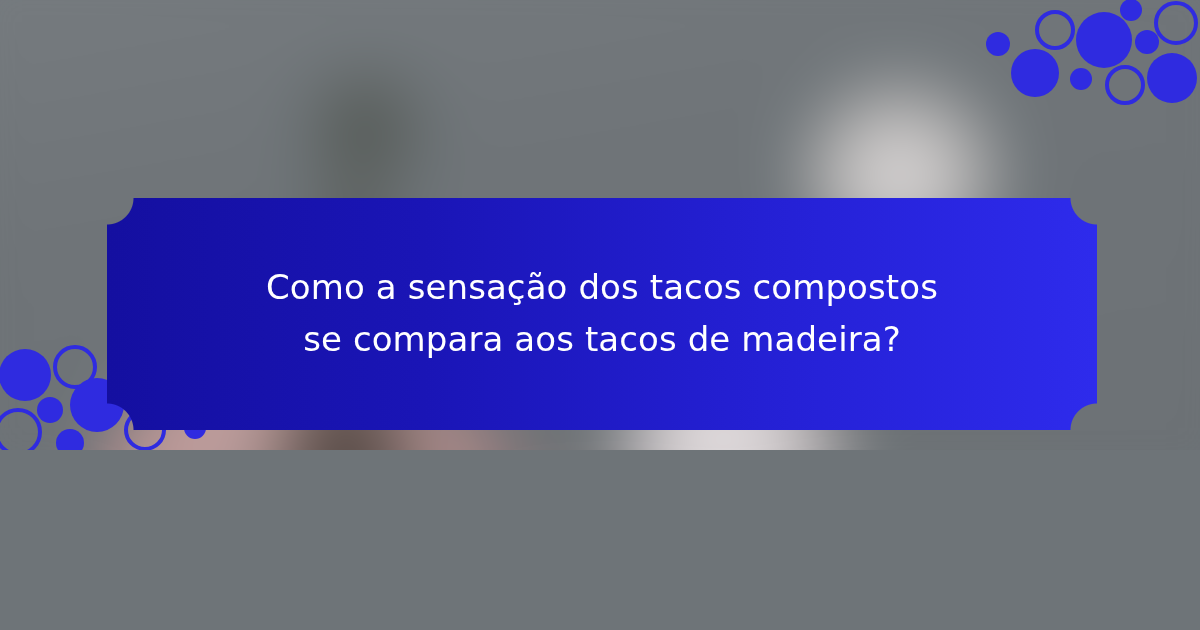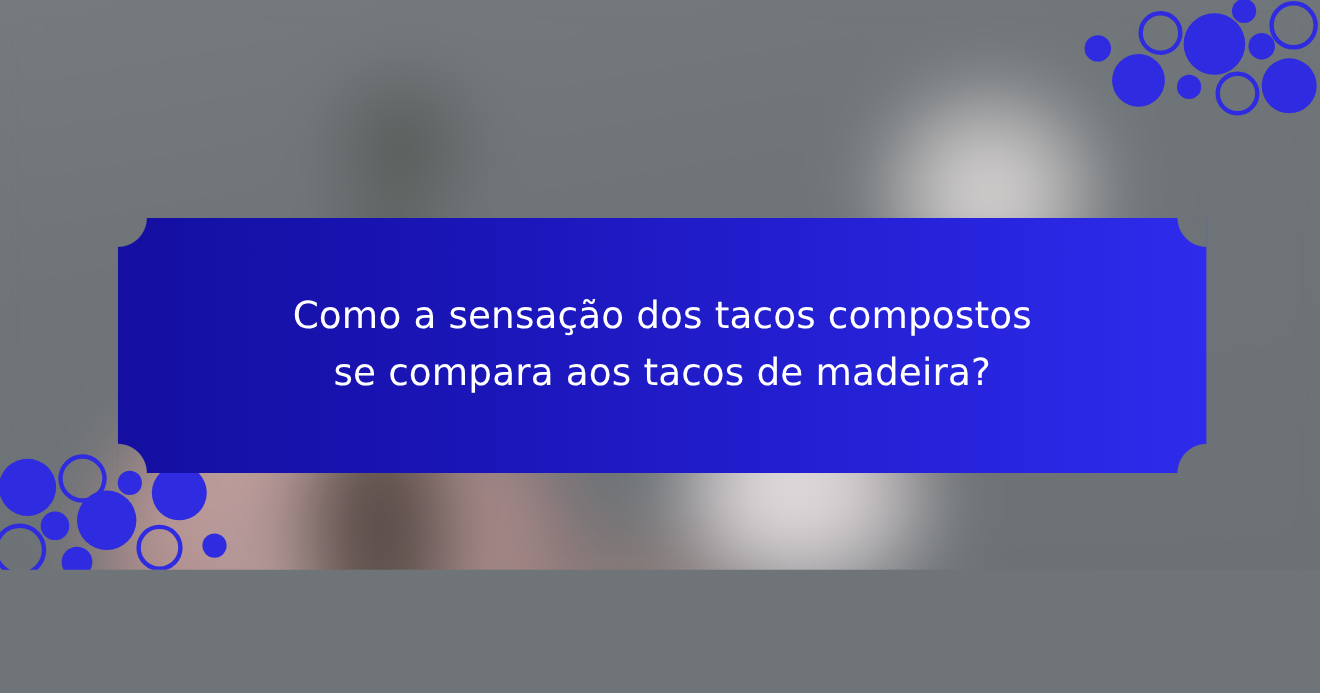--- a/index.html
+++ b/index.html
@@ -8,21 +8,21 @@
     width: 1200px;
     height: 630px;
     overflow: hidden;
     background: #6e7478;
     font-family: "DejaVu Sans", sans-serif;
   }
 
   #card {
     position: relative;
     width: 1200px;
-    height: 518px;
+    height: 450px;
     overflow: hidden;
     background: #6f7579;
   }
 
   
   .bg-photo {
     position: absolute;
     inset: -60px;
     filter: blur(34px) saturate(0.9);
     background-color: #717779;

